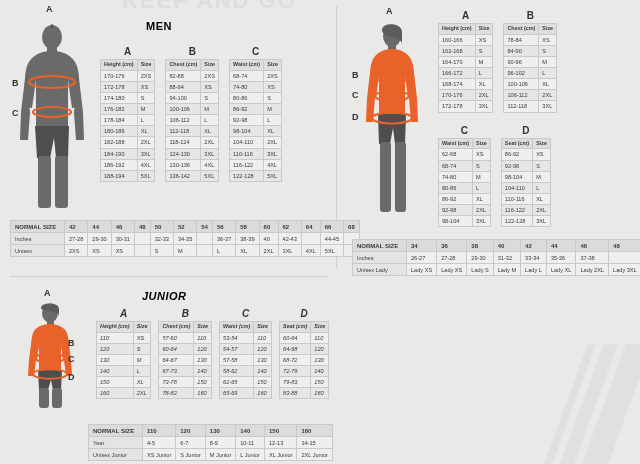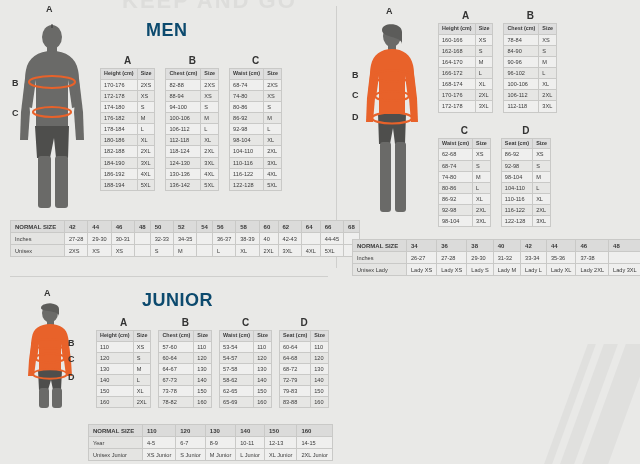--- a/index.html
+++ b/index.html
@@ -36,23 +36,23 @@
   .divider-h {
     position: absolute;
     left: 10px; top: 276px;
     width: 318px; height: 1px;
     background: #cfcfcd;
   }
 
   
   .panel { position: absolute; }
   .panel-title {
-    font-size: 18px;
+    font-size: 11px;
     font-weight: bold;
-    color: #0c4a6e;
+    color: #000000;
     letter-spacing: 0.5px;
     margin: 0 0 4px 0;
     padding-left: 46px;
   }
 
   
   .figure { position: relative; }
   .fig-svg { display: block; }
   .lbl {
     position: absolute;
@@ -640,21 +640,21 @@
           <rect x="42" y="88" width="10" height="20" rx="3" fill="#6a6a68"></rect>
           <ellipse cx="40" cy="44" rx="18" ry="4.8" fill="none" stroke="#e8622a" stroke-width="2"></ellipse>
           <ellipse cx="40" cy="58" rx="15" ry="4.2" fill="none" stroke="#e8622a" stroke-width="2"></ellipse>
           <ellipse cx="40" cy="74" rx="17" ry="4.8" fill="none" stroke="#e8622a" stroke-width="2"></ellipse>
         </svg>
         <div class="lbl" style="left:58px; top:48px;">B</div>
         <div class="lbl" style="left:58px; top:64px;">C</div>
         <div class="lbl" style="left:58px; top:82px;">D</div>
       </div>
 
-      <div style="flex:1;">
+      <div style="flex:1;font-style:italic;">
         <div class="panel-title" style="margin-bottom:6px;">JUNIOR</div>
         <div class="tables" style="gap:7px;">
           <div class="tblgrp">
             <div class="tbl-letter">A</div>
             <table class="mt">
                 <thead>
                   <tr>
                     <th>Height (cm)</th>
                     <th>Size</th>
                   </tr>

